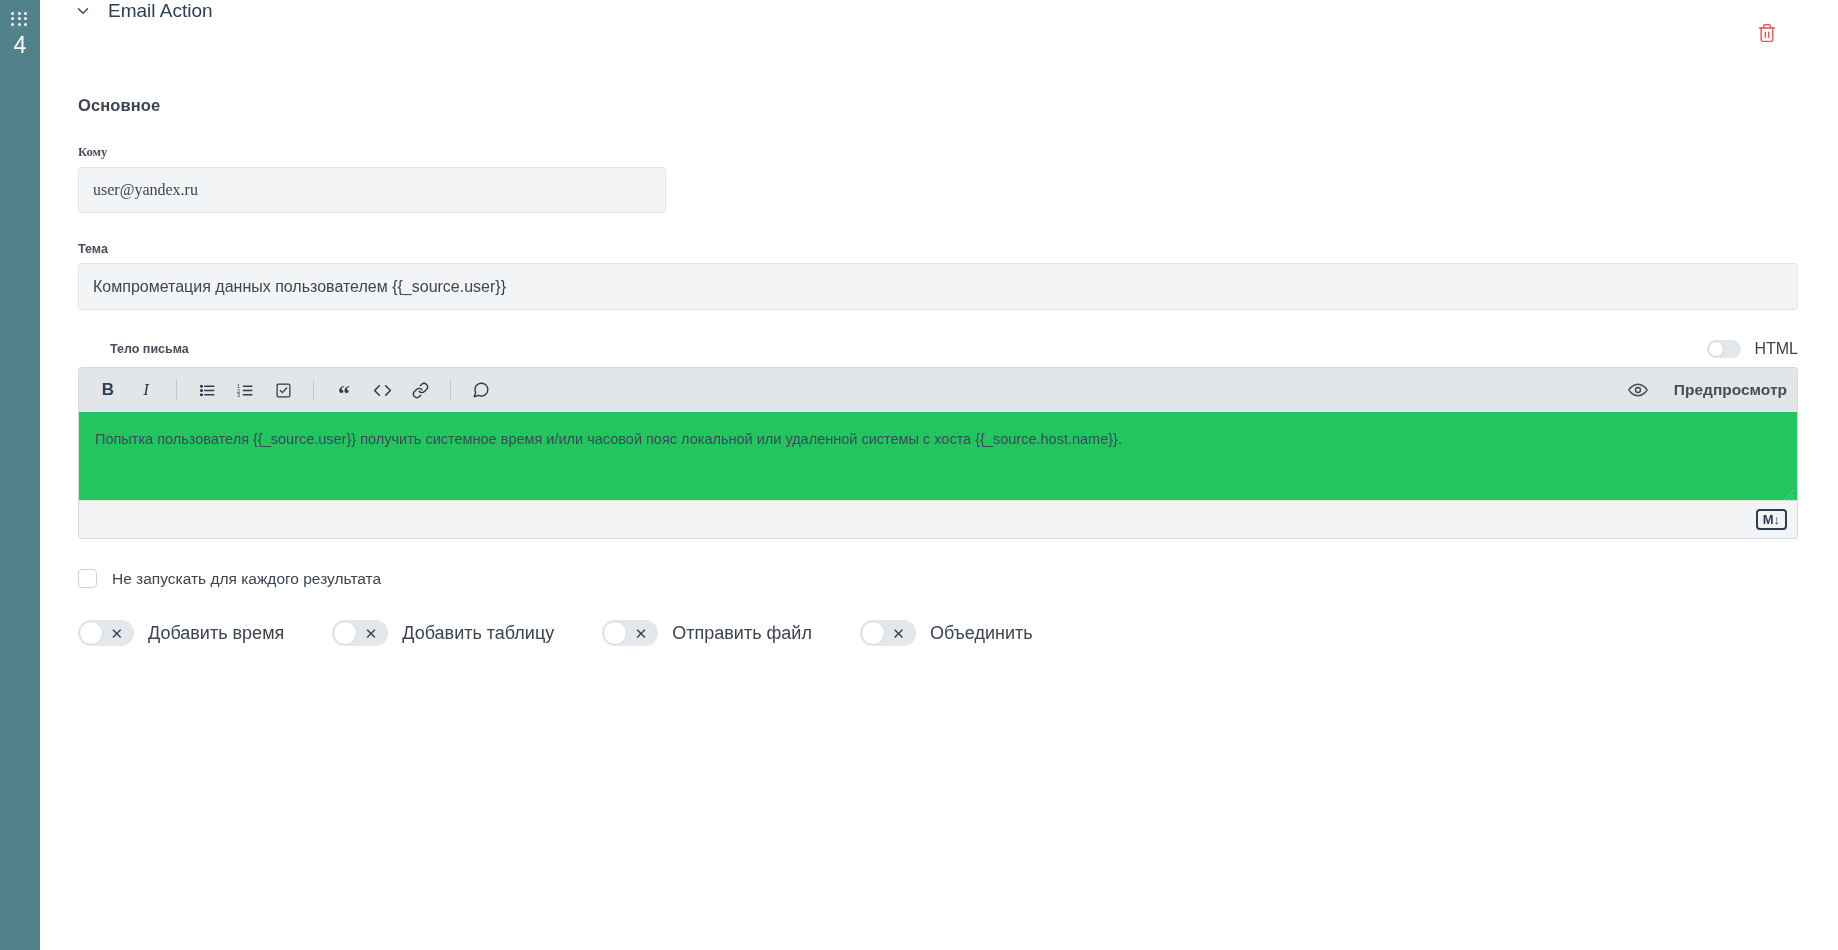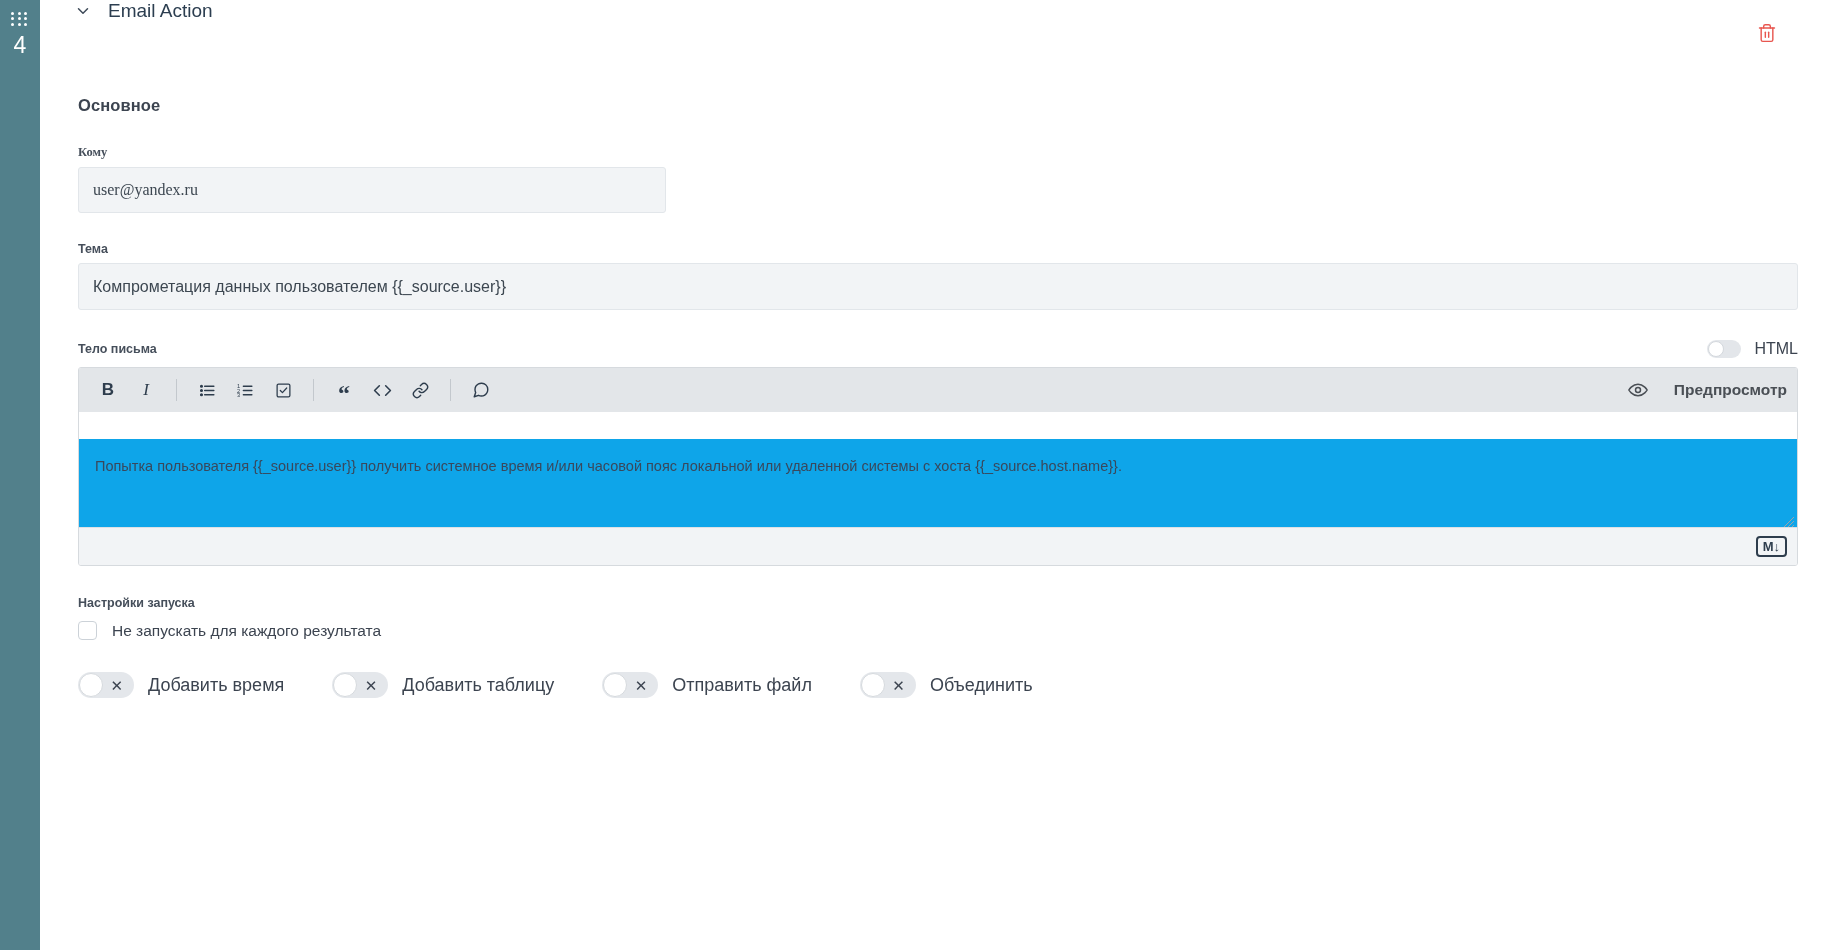--- a/index.html
+++ b/index.html
@@ -111,20 +111,21 @@
     gap: 28px;
   }
   .col { flex: 1 1 0; }
   .subject-input { height: 47px; }
 
   
   .body-section { margin-top: 30px; }
   .body-head {
     display: flex; align-items: center; justify-content: space-between;
     margin-bottom: 9px;
+    margin-left: 32px;
   }
   .html-toggle-wrap { display: flex; align-items: center; gap: 13px; }
   .switch {
     width: 34px; height: 18px;
     background: #e3e6ea;
     border-radius: 10px;
     position: relative;
     cursor: pointer;
     flex: 0 0 34px;
   }
@@ -173,28 +174,27 @@
     cursor: pointer;
     color: #4a4f55;
   }
   .preview-label {
     font-size: 15.5px;
     font-weight: bold;
     color: #4a4f55;
   }
 
   .editor-body {
-    background: #0ea5e9;
+    background: #22c55e;
     height: 88px;
     padding: 17px 16px;
     font-size: 14.5px;
     color: #39485c;
     line-height: 1.5;
     position: relative;
-    margin-top: 27px;
   }
   .resize-grip {
     position: absolute;
     right: 2px; bottom: 2px;
     width: 12px; height: 12px;
     cursor: nwse-resize;
   }
   .editor-footer {
     background: #f2f4f6;
     border-top: 1px solid #dde1e5;
@@ -417,21 +417,20 @@
           <div class="editor-footer">
             <span class="md-badge">
               <span>M</span>
                 <span>↓</span>
             </span>
           </div>
         </div>
       </div>
 
       <div class="launch-section">
-        <div class="field-label" style="margin-bottom:0">Настройки запуска</div>
         <div class="checkbox-row">
           <span class="checkbox"></span>
           <span class="checkbox-label">Не запускать для каждого результата</span>
         </div>
       </div>
 
       <div class="addopts-section">
         <div class="opts-row">
           <div class="opt">
             <span class="switch-x">

